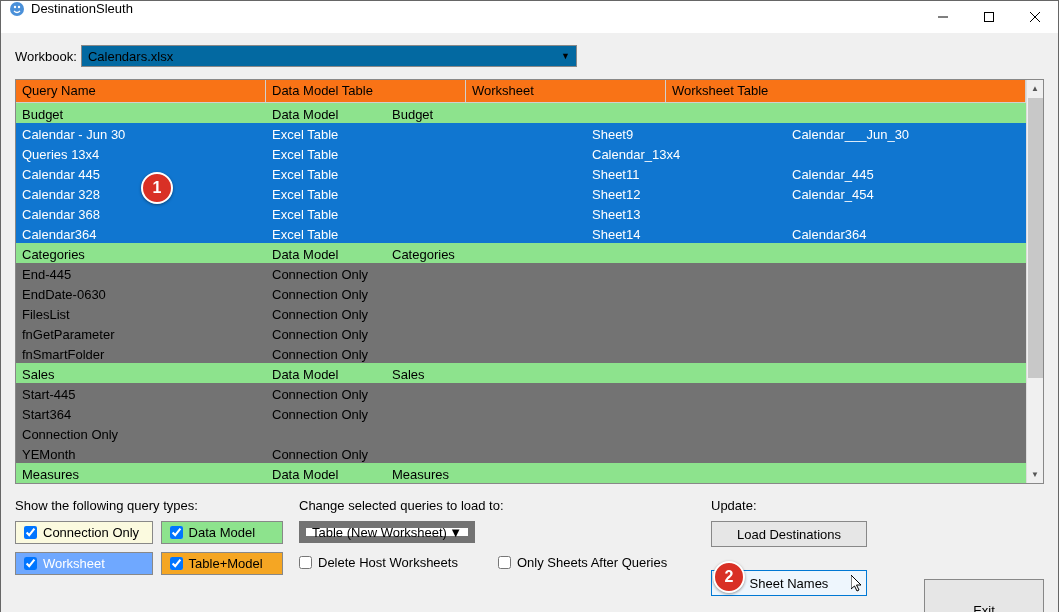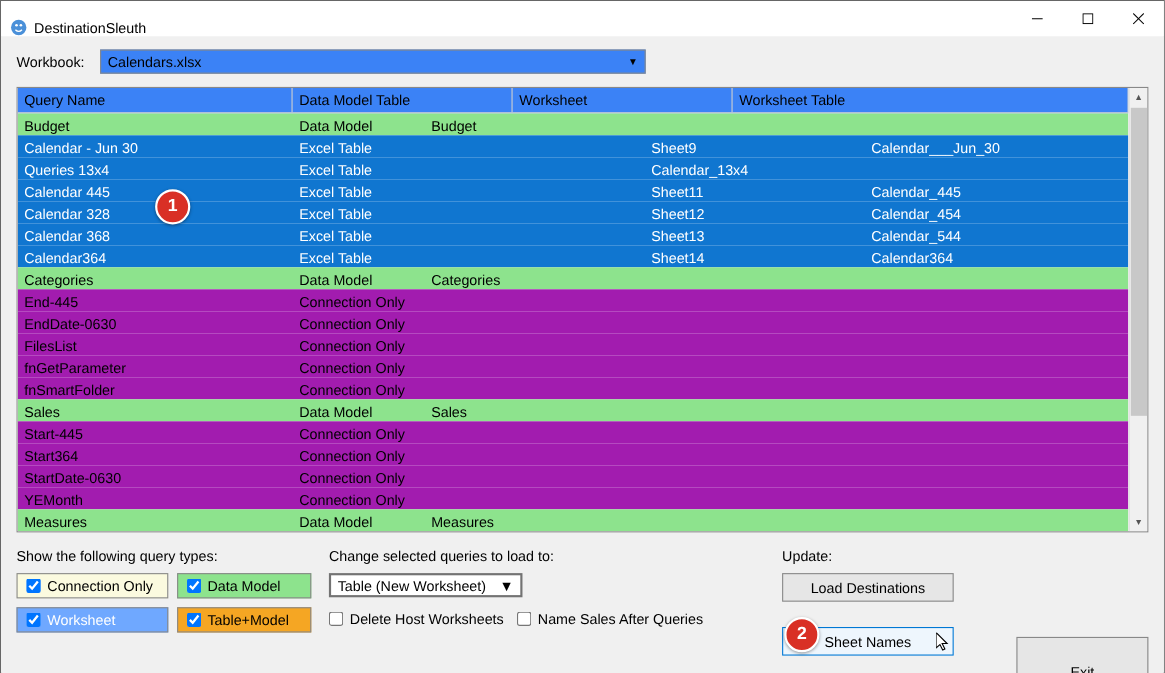--- a/index.html
+++ b/index.html
@@ -1,61 +1,61 @@
 <!DOCTYPE html>
 <html><head>
 <meta charset="utf-8">
 <style>
 *{box-sizing:border-box;margin:0;padding:0;font-family:"Segoe UI",Arial,sans-serif;font-size:13px}
 body{background:#f0f0f0}
 .window{width:1059px;height:612px;background:#fff;border:1px solid #666;display:flex;flex-direction:column}
-.titlebar{height:32px;display:flex;align-items:flex-end;padding-left:8px;background:#fff}
+.titlebar{height:32px;display:flex;align-items:flex-start;padding-left:8px;background:#fff}
 .titlebar .icon{width:16px;height:16px;margin-right:6px;display:flex;align-items:center;justify-content:center}
 .titlebar .title{flex:1;font-size:13px}
 .win-controls{display:flex}
 .win-btn{width:46px;height:32px;display:flex;align-items:center;justify-content:center}
 .win-btn svg{width:10px;height:10px}
 .body-area{flex:1;background:#f0f0f0;display:flex;flex-direction:column;padding:12px 14px 14px 14px}
 .workbook-row{display:flex;align-items:center;margin-bottom:12px}
-.workbook-row label{margin-right:14px}
-.workbook-select{flex:0 0 496px;height:22px;border:1px solid #888;background:#3b82f6;display:flex;align-items:center;justify-content:space-between;padding:0 6px}
+.workbook-row label{margin-right:4px}
+.workbook-select{flex:0 0 496px;height:22px;border:1px solid #888;background:#0369a1;display:flex;align-items:center;justify-content:space-between;padding:0 6px}
 .workbook-select .arrow{font-size:9px}
 .table-wrap{flex:1;border:1px solid #888;background:#fff;display:flex;overflow:hidden}
 .table-inner{flex:1;display:flex;flex-direction:column;overflow:hidden}
 .thead,.trow{display:flex}
-.thead{background:#3b82f6;border-bottom:1px solid #d0d0d0}
+.thead{background:#f97316;border-bottom:1px solid #d0d0d0}
 .th,.td{padding:2px 6px;overflow:hidden;white-space:nowrap;text-overflow:ellipsis}
 .th{border-right:1px solid #d0d0d0;height:22px;line-height:18px}
 .c0{flex:0 0 250px}
 .c1{flex:0 0 120px}
 .c2{flex:0 0 200px}
 .c3{flex:0 0 200px}
 .c4{flex:1}
 .tbody{flex:1;overflow-y:auto}
 .trow{height:20px;line-height:20px}
 .k-green{background:#8de38d}
 .k-blue{background:#1076d0;color:#fff}
-.k-yellow{background:#a21caf}
+.k-yellow{background:#737373}
 .scrollbar{width:17px;background:#f0f0f0;display:flex;flex-direction:column;align-items:center;border-left:1px solid #ddd}
 .scroll-arrow{height:17px;width:17px;display:flex;align-items:center;justify-content:center;font-size:8px;color:#555}
 .scroll-thumb{width:15px;background:#c8c8c8;height:280px;margin-top:1px;border-radius:0}
 .bottom-panel{display:flex;margin-top:14px;gap:16px}
 .group{display:flex;flex-direction:column}
 .group-label{margin-bottom:8px}
 .checks{display:grid;grid-template-columns:auto auto;gap:8px 8px}
 .chk{display:flex;align-items:center;border:1px solid #888;padding:3px 8px;min-width:118px}
 .chk input{margin-right:6px;width:13px;height:13px}
 .chk-co{background:#fbfadf}
 .chk-dm{background:#8de38d}
 .chk-ws{background:#6fa8ff;color:#fff}
 .chk-tm{background:#f5a623}
 .change-group{flex:0 0 396px}
 .change-inner{border:none;display:flex;flex-direction:column;gap:12px}
-.combo{height:22px;border:2px solid #737373;background:#fff;display:flex;align-items:center;justify-content:space-between;padding:0 6px;width:176px}
-.checkbox-row{display:flex;gap:12px}
+.combo{height:22px;border:7px solid #737373;background:#fff;display:flex;align-items:center;justify-content:space-between;padding:0 6px;width:176px}
+.checkbox-row{display:flex;gap:40px}
 .plain-chk{display:flex;align-items:center}
 .plain-chk input{margin-right:6px;width:13px;height:13px}
 .update-group{flex:0 0 156px}
 .btn{height:26px;border:1px solid #888;background:#e6e6e6;display:flex;align-items:center;justify-content:center;margin-bottom:23px;cursor:default}
 .btn.highlight{border:1px solid #0078d4;background:#eef6fd}
 .exit-btn{width:120px;height:40px;border:1px solid #888;background:#e6e6e6;display:flex;align-items:flex-end;justify-content:center;align-self:flex-end}
 .exit-wrap{flex:1;display:flex;align-items:flex-end;justify-content:flex-end}
 .marker{position:absolute;width:32px;height:32px;border-radius:50%;background:#d93025;color:#fff;display:flex;align-items:center;justify-content:center;font-weight:bold;font-size:16px;border:2px solid #fff;box-shadow:0 1px 3px rgba(0,0,0,0.4);pointer-events:none;z-index:100}
 .window{position:relative}
 .cursor{position:absolute;pointer-events:none;z-index:101}
@@ -144,21 +144,20 @@
               <div class="td c1">Excel Table</div>
               <div class="td c2"></div>
               <div class="td c3">Sheet12</div>
               <div class="td c4">Calendar_454</div>
             </div>
             <div class="trow k-blue">
               <div class="td c0">Calendar 368</div>
               <div class="td c1">Excel Table</div>
               <div class="td c2"></div>
               <div class="td c3">Sheet13</div>
-              <div class="td c4">Calendar_544</div>
             </div>
             <div class="trow k-blue">
               <div class="td c0">Calendar364</div>
               <div class="td c1">Excel Table</div>
               <div class="td c2"></div>
               <div class="td c3">Sheet14</div>
               <div class="td c4">Calendar364</div>
             </div>
             <div class="trow k-green">
               <div class="td c0">Categories</div>
@@ -217,21 +216,20 @@
               <div class="td c4"></div>
             </div>
             <div class="trow k-yellow">
               <div class="td c0">Start364</div>
               <div class="td c1">Connection Only</div>
               <div class="td c2"></div>
               <div class="td c3"></div>
               <div class="td c4"></div>
             </div>
             <div class="trow k-yellow">
-              <div class="td c0">StartDate-0630</div>
               <div class="td c1">Connection Only</div>
               <div class="td c2"></div>
               <div class="td c3"></div>
               <div class="td c4"></div>
             </div>
             <div class="trow k-yellow">
               <div class="td c0">YEMonth</div>
               <div class="td c1">Connection Only</div>
               <div class="td c2"></div>
               <div class="td c3"></div>
@@ -284,21 +282,21 @@
             <span>Table (New Worksheet)</span>
             <span class="arrow">▼</span>
           </div>
           <div class="checkbox-row">
             <label class="plain-chk">
                 <input type="checkbox" style="">
                 <span>Delete Host Worksheets</span>
               </label>
             <label class="plain-chk">
                 <input type="checkbox" style="">
-                <span>Name Sales After Queries</span>
+                <span>Only Sheets After Queries</span>
               </label>
           </div>
         </div>
       </div>
 
       <div class="group update-group">
         <div class="group-label">Update:</div>
         <div class="btn">
             <span>Load Destinations</span>
           </div>

